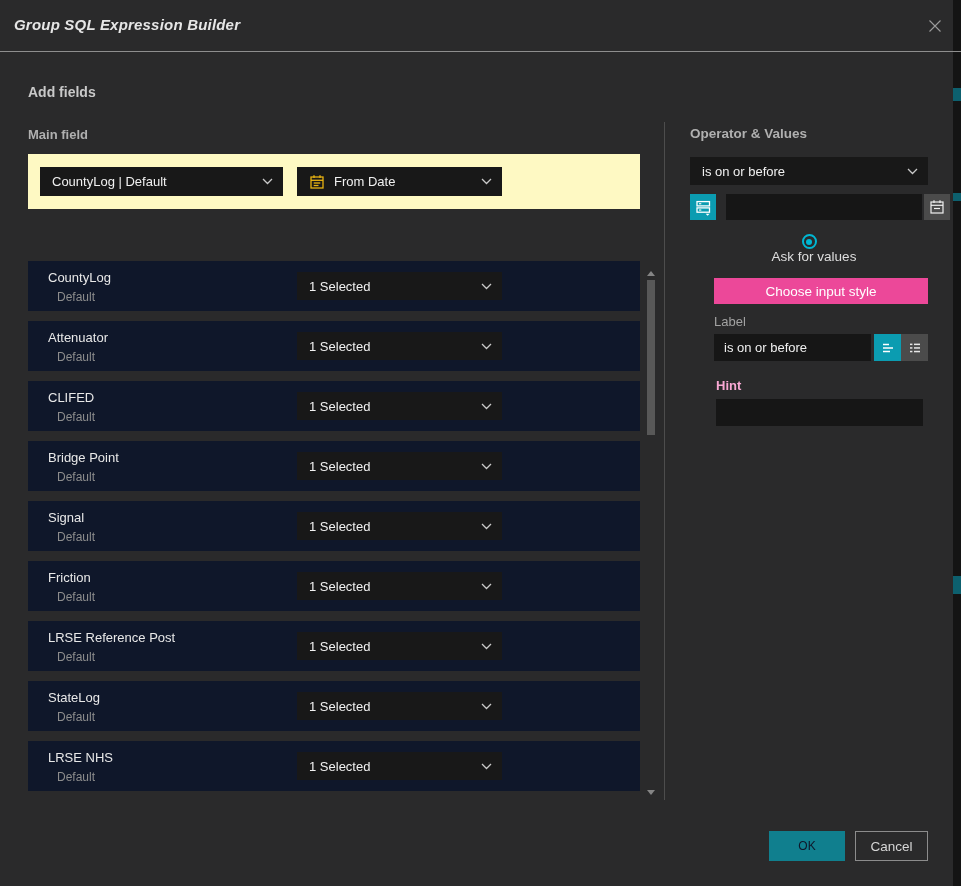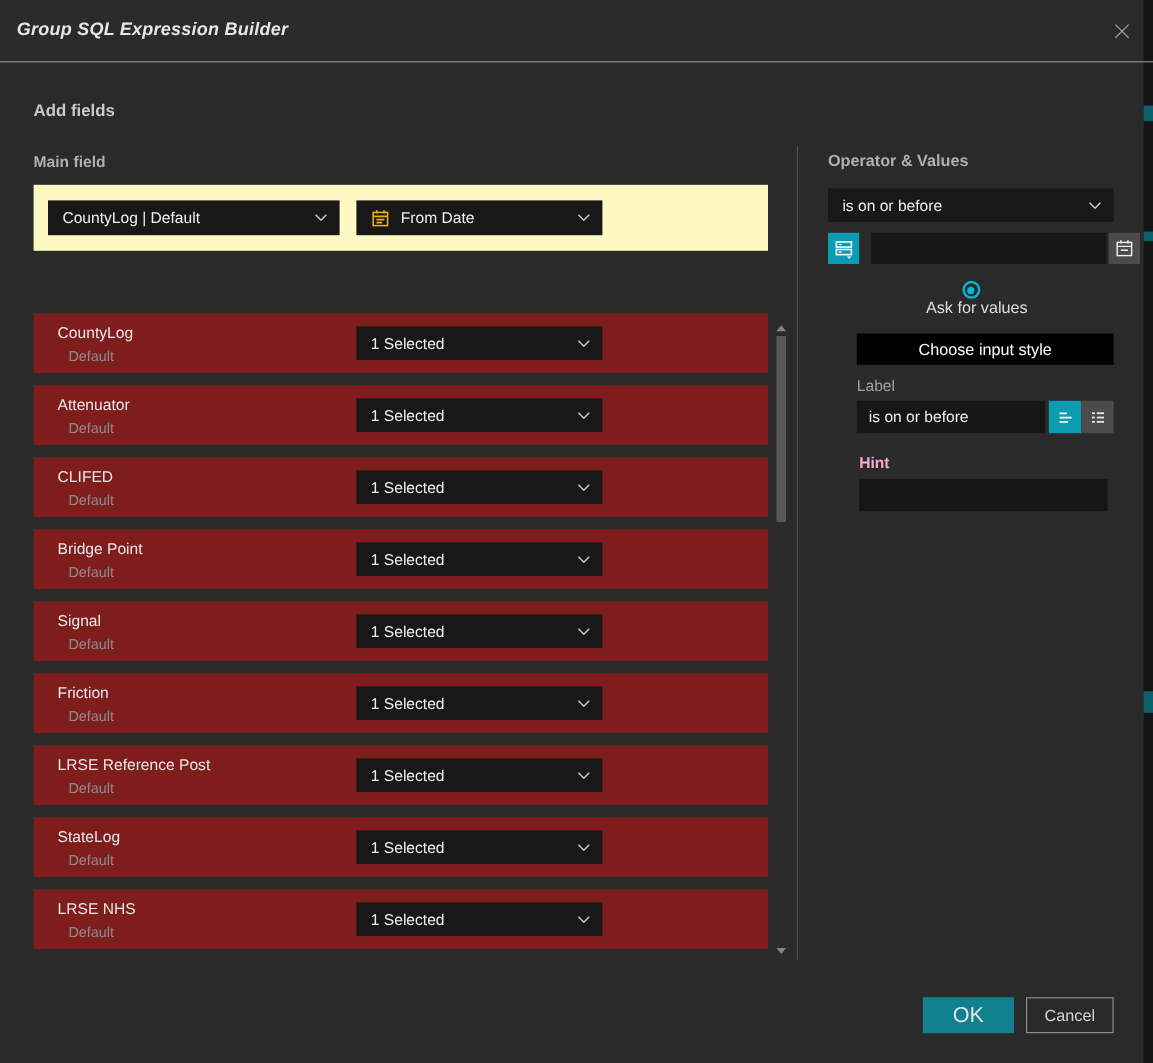--- a/index.html
+++ b/index.html
@@ -28,21 +28,21 @@
   
   .main-field-label { position:absolute; left:28px; top:127px; }
   .main-panel { position:absolute; left:28px; top:154px; width:612px; height:55px;
                 background:#fef9c3; display:flex; align-items:center; padding-left:12px; }
   .source-select { width:243px; height:29px; }
   .field-select  { width:205px; height:29px; margin-left:14px; }
   .field-select .cal-ico { margin-right:9px; display:flex; }
 
   .all-fields-label { position:absolute; left:28px; top:234px;margin-top:36px; }
   #field-list { position:absolute; left:28px; top:261px; width:612px; }
-  .field-row { position:relative; height:50px; margin-bottom:10px; background:#7f1d1d; }
+  .field-row { position:relative; height:50px; margin-bottom:10px; background:#0f172a; }
   .field-name { position:absolute; left:20px; top:9px; font-size:13px; color:#e8e8e8; }
   .field-sub  { position:absolute; left:29px; top:29px; font-size:12px; color:#8d8d8d; }
   .row-select { position:absolute; left:269px; top:11px; width:205px; height:28px; }
 
   
   .scrollbar { position:absolute; left:644px; top:262px; width:14px; height:536px; }
   .scroll-arrow-up { position:absolute; left:3px; top:9px; width:0; height:0;
       border-left:4px solid transparent; border-right:4px solid transparent;
       border-bottom:5px solid #858585; }
   .scroll-thumb { position:absolute; left:3px; top:18px; width:8px; height:155px; background:#585858; }
@@ -65,33 +65,33 @@
   .value-input { flex:1; height:26px; margin-left:10px; margin-right:2px; }
   .radio-row { display:flex; align-items:center; cursor:pointer; }
   .radio-row.first { margin-top:28px; }
   .radio-row.second { margin-top:14px;flex-direction:column; }
   .radio { width:15px; height:15px; border-radius:50%; border:2px solid #9a9a9a; flex:none; position:relative; }
   .radio.selected { border-color:#00b7d3; }
   .radio.selected::after { content:""; position:absolute; left:2.5px; top:2.5px; width:6px; height:6px;
                            border-radius:50%; background:#00b7d3; }
   .radio-label { margin-left:10px; font-size:13.5px; color:#dedede; }
   .indent { margin-left:24px; width:214px; }
-  .choose-btn { margin-top:14px; width:214px; height:26px; background:#000000; color:#ffffff;
+  .choose-btn { margin-top:14px; width:214px; height:26px; background:#ec4899; color:#ffffff;
                 font-size:13.5px; display:flex; align-items:center; justify-content:center; cursor:pointer; }
   .label-caption { margin-top:10px; font-size:13px; color:#a2a2a2; }
   .label-row { margin-top:5px; display:flex; align-items:stretch; }
   .label-input { width:157px; height:27px; }
   .label-row .icon-btn { width:27px; height:27px; }
   .label-row .btn-teal { margin-left:3px; }
   .hint-caption { margin-top:17px; margin-left:2px; font-size:13px; color:#f9a8d4;font-weight:bold; }
   .hint-input { margin-top:6px; margin-left:2px; width:207px; height:27px; }
 
   
   .ok-btn { position:absolute; left:769px; top:831px; width:76px; height:30px; background:#107f8e;
-            color:#e5e5e5; font-size:18px; border:none; display:flex; align-items:center;
+            color:#0f172a; font-size:12px; border:none; display:flex; align-items:center;
             justify-content:center; cursor:pointer; }
   .cancel-btn { position:absolute; left:855px; top:831px; width:73px; height:30px; background:transparent;
             color:#d6d6d6; font-size:13.5px; border:1px solid #8c8c8c; display:flex; align-items:center;
             justify-content:center; cursor:pointer; }
 
   
   .edge-strip { position:absolute; right:0; top:0; width:8px; height:886px; background:#141414; z-index:2; }
   .edge-strip .sliver { position:absolute; left:0; width:8px; background:#0d606e; }
   .sliver-1 { top:88px; height:13px; }
   .sliver-2 { top:193px; height:8px; }

